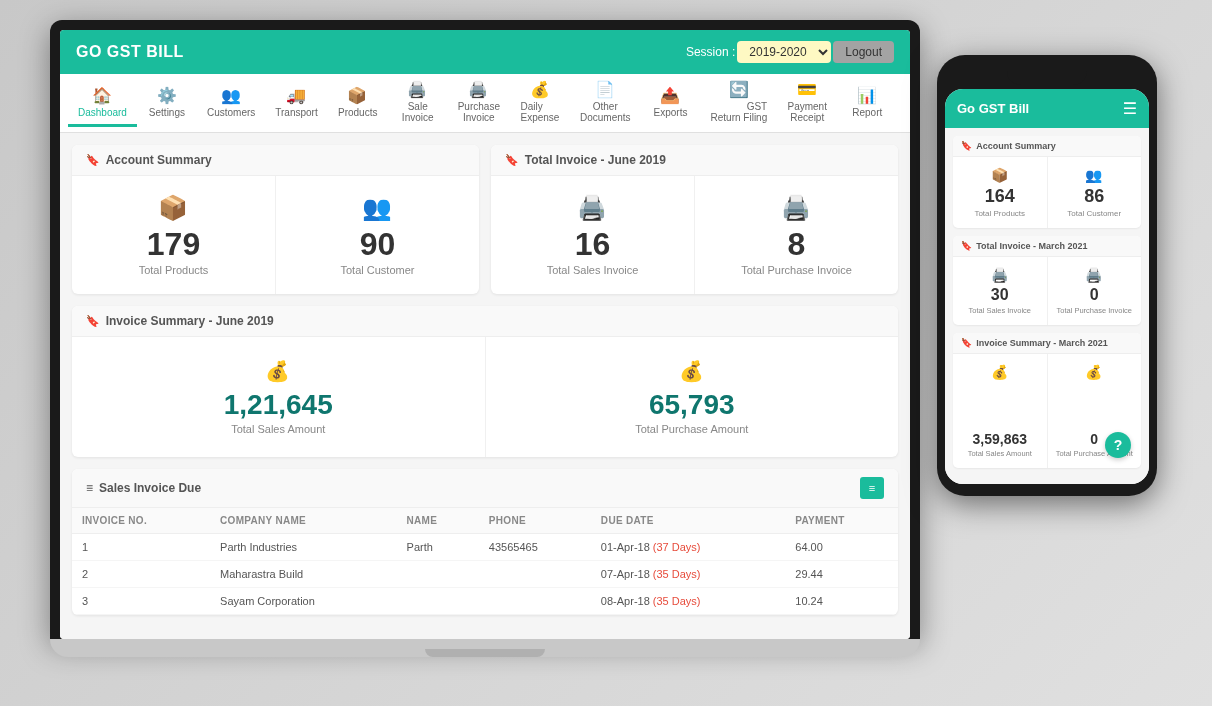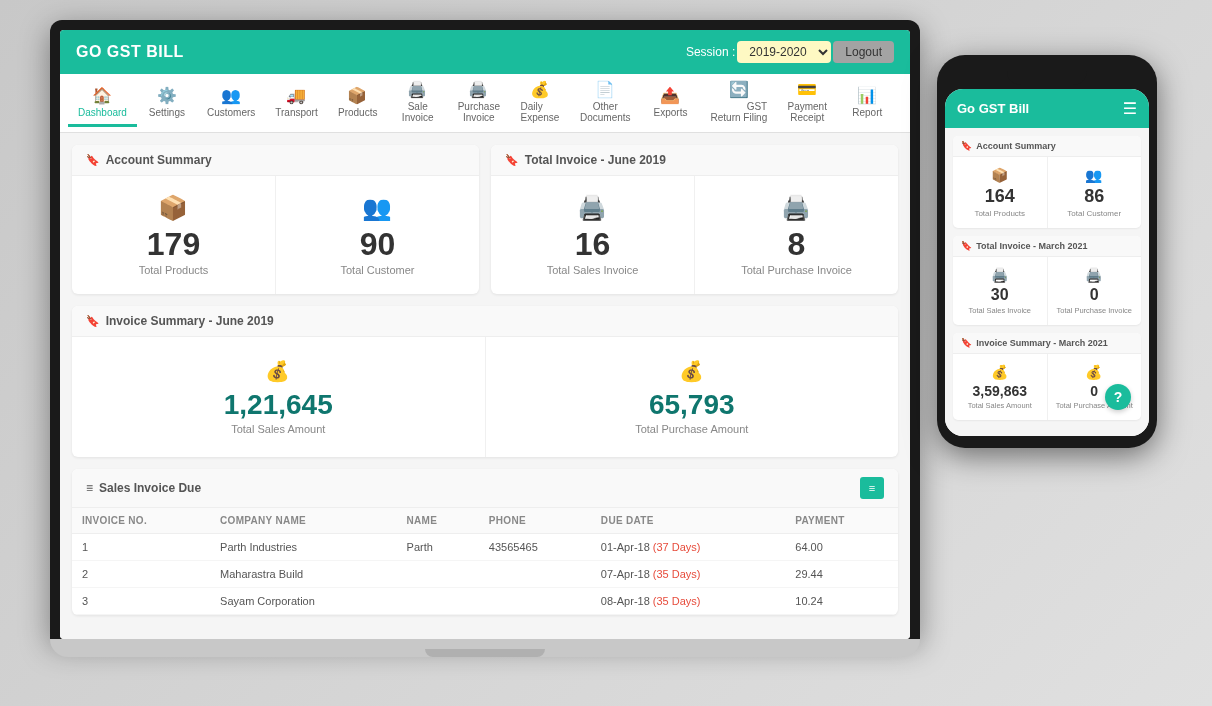--- a/index.html
+++ b/index.html
@@ -391,21 +391,21 @@
       display: flex;
       flex-direction: column;
       align-items: center;
       padding: 10px 4px;
       border-right: 1px solid #f0f0f0;
       text-align: center;
       position: relative;
     }
     .mob-amount-cell:last-child { border-right: none; }
     .mob-amount-icon { font-size: 14px; color: #bbb; margin-bottom: 3px; }
-    .mob-amount-number { font-size: 14px; font-weight: 700; color: #333; }
+    .mob-amount-number { font-size: 14px; font-weight: 700; color: #333; margin-top: 48px; }
     .mob-amount-label { font-size: 7.5px; color: #888; margin-top: 2px; }
 
     .mob-fab {
       position: absolute;
       bottom: 10px;
       right: 10px;
       width: 26px;
       height: 26px;
       border-radius: 50%;
       background: #1abc9c;

